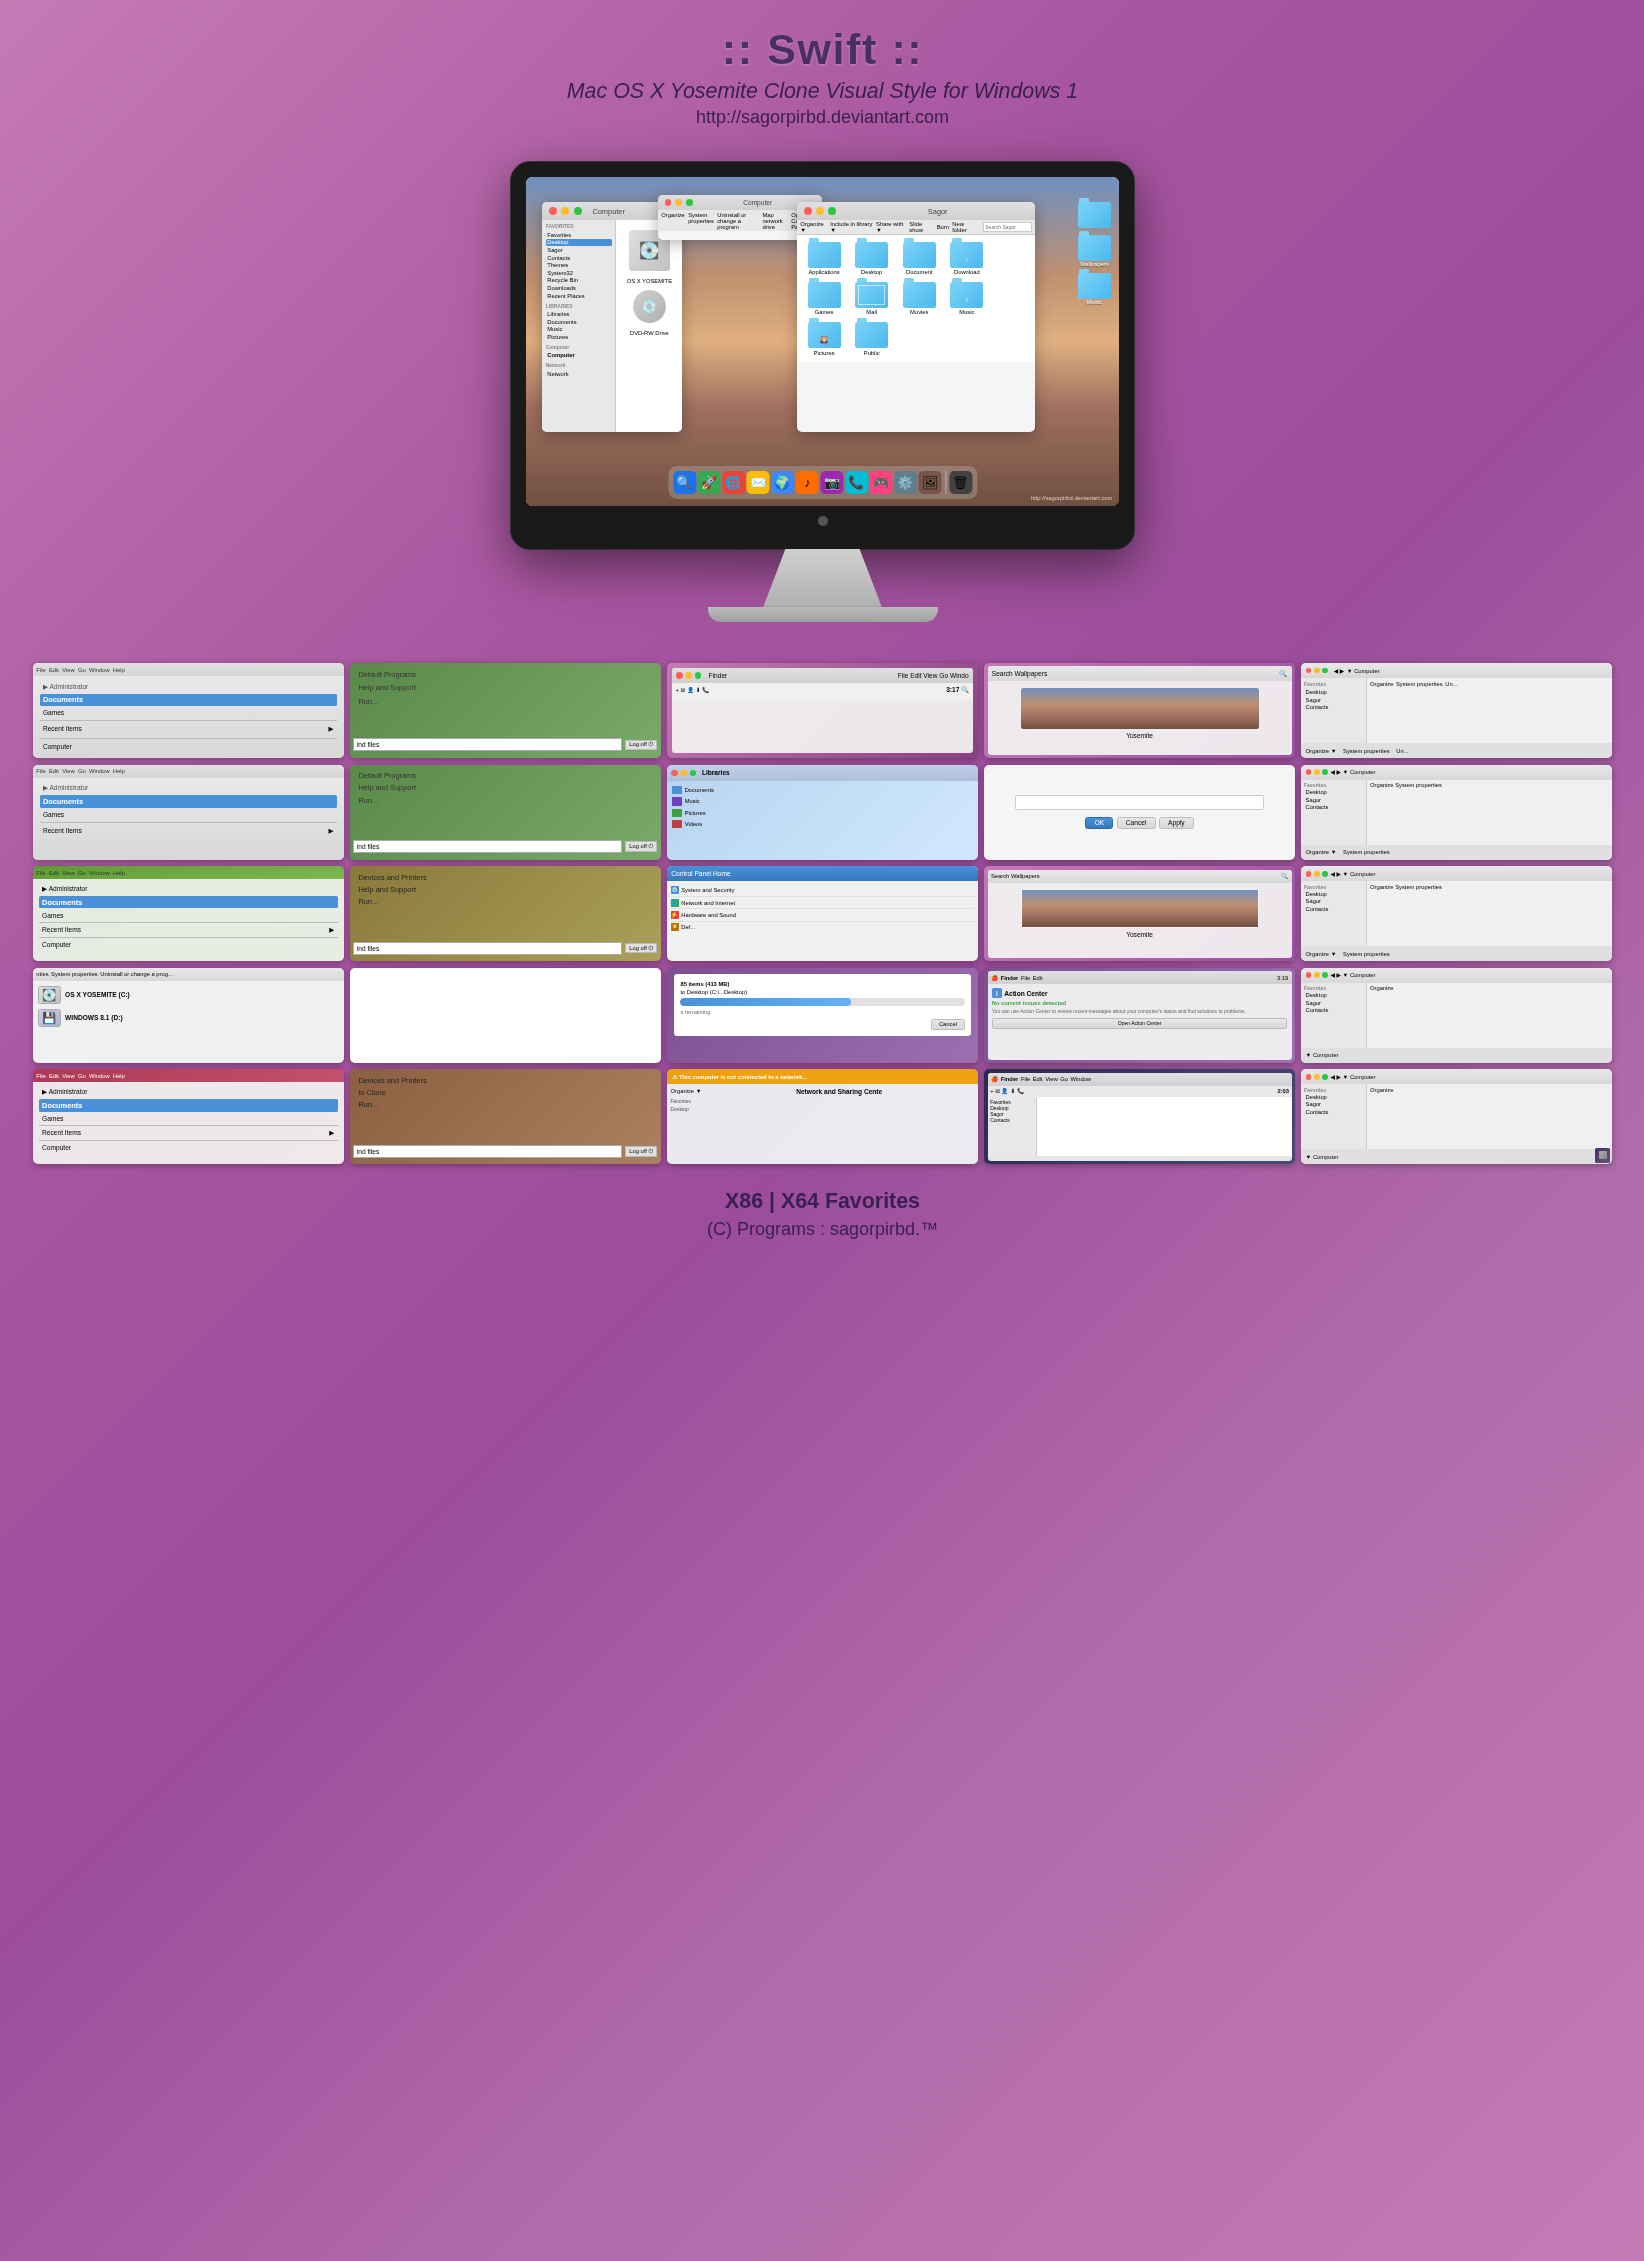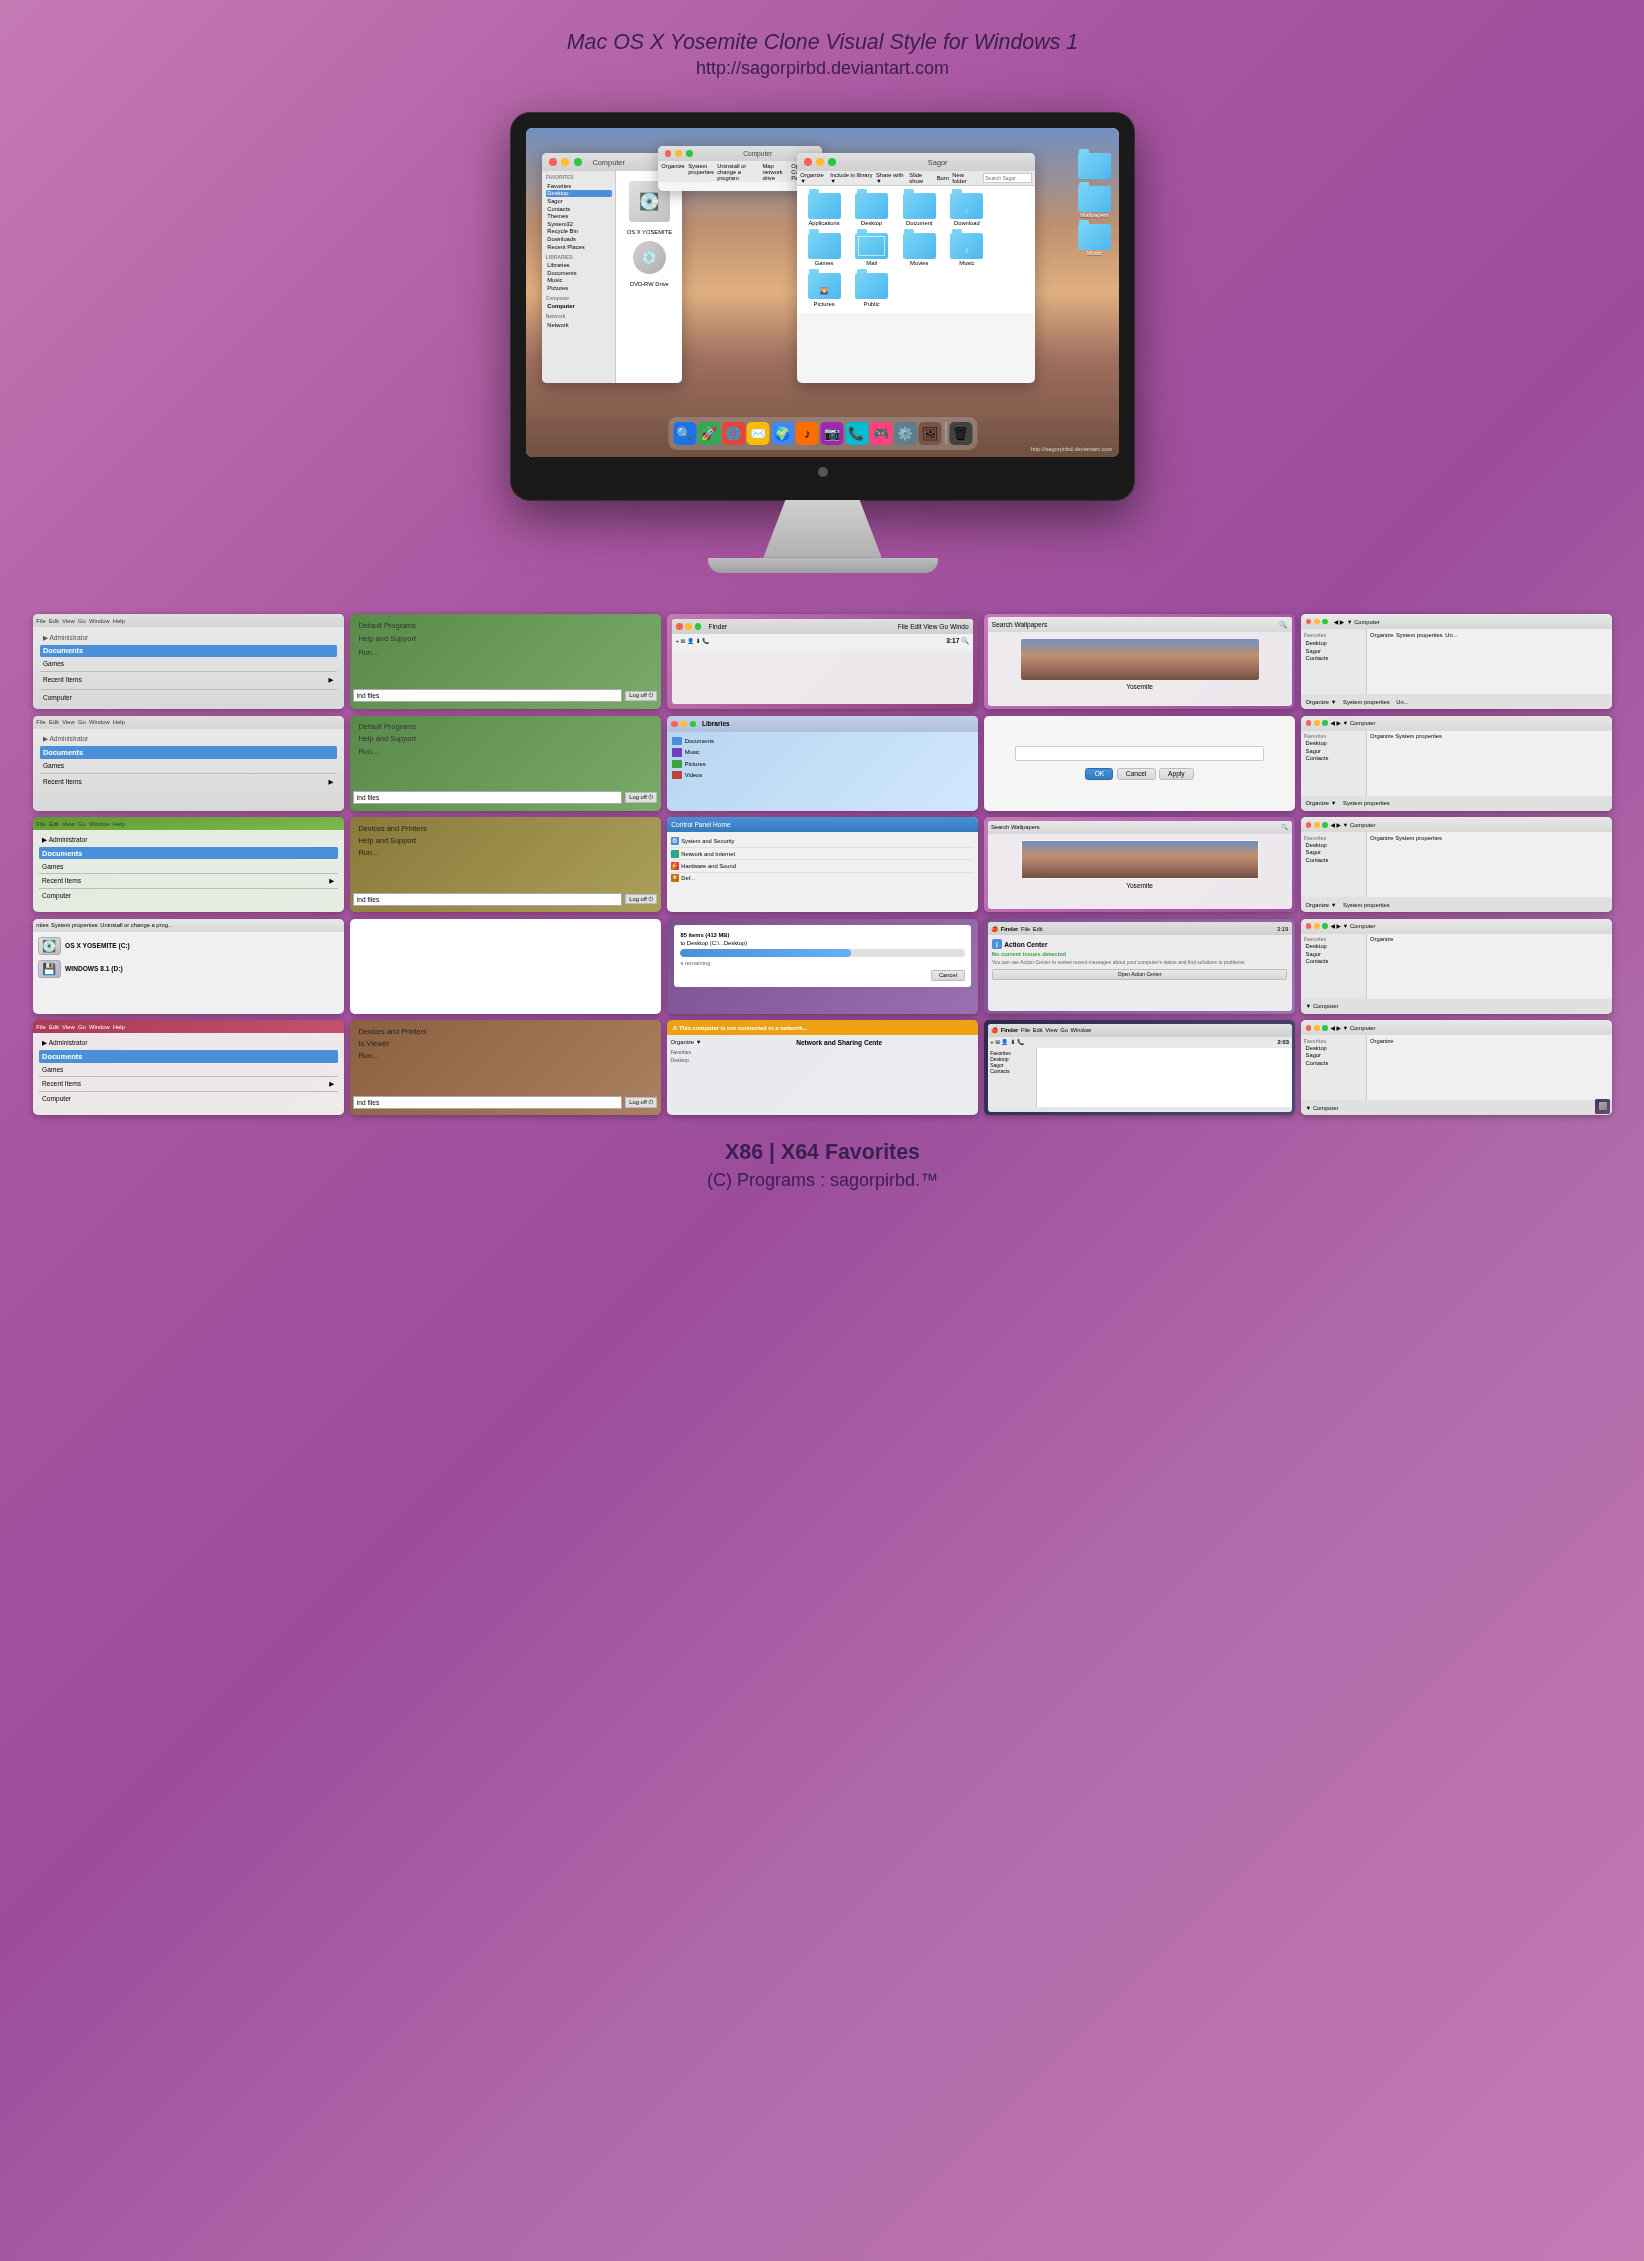--- a/index.html
+++ b/index.html
@@ -137,20 +137,21 @@
     
     .footer {
       text-align: center;
       padding: 16.4px 0 25px 0;
     }
   </style>
 </head>
 <body>
 
 <div class="header">
+  <div style="font-size:43px;font-weight:bold;color:#4a3060;letter-spacing:1.6px;text-shadow:0 0.8px 2.5px rgba(255,255,255,0.3)">:: Swift ::</div>
   <div style="font-size:21.4px;color:#3a2050;margin-top:5px;font-style:italic">Mac OS X Yosemite Clone Visual Style for Windows 1</div>
   <div style="font-size:18px;color:#3a2050;margin-top:3.3px">http://sagorpirbd.deviantart.com</div>
 </div>
 
 <div class="monitor-container">
   <div class="monitor">
     <div class="monitor-screen">
 
       <div style="position:absolute;inset:0;background:linear-gradient(180deg,#7090c0 0%,#c09070 30%,#e0b080 50%,#a07060 70%,#705040 100%);"></div>
 
@@ -740,21 +741,21 @@
       <div style="border-top:0.8px solid #bbb;margin:1.6px 0;"></div>
       <div style="padding:1.6px 3.3px;font-size:6.6px;display:flex;justify-content:space-between;">Recent Items <span>▶</span></div>
       <div style="border-top:0.8px solid #bbb;margin:1.6px 0;"></div>
       <div style="padding:1.6px 3.3px;font-size:6.6px;">Computer</div>
     </div>
   </div>
 
   <div class="screenshot-cell" style="background:linear-gradient(135deg,#8a6040,#aa8060);">
     <div style="height:100%;padding:5px;font-size:7.4px;color:#222;">
       <div style="font-size:7.4px;padding:1.6px 3.3px;">Devices and Printers</div>
-      <div style="font-size:7.4px;padding:1.6px 3.3px;">to Viewer</div>
+      <div style="font-size:7.4px;padding:1.6px 3.3px;">to Clone</div>
       <div style="font-size:7.4px;padding:1.6px 3.3px;">Run...</div>
       <div style="display:flex;gap:3.3px;align-items:center;position:absolute;bottom:6.6px;left:3.3px;right:3.3px;">
         <input type="text" value="ind files" style="flex: 1 1 0%; font-size: 6.6px; height: 13px; border: 0.8px solid rgb(170, 170, 170); padding: 0px 2.5px;">
         <button style="font-size:5.8px;padding:0.8px 3.3px;background:#e0e0e0;border:0.8px solid #bbb;">Log off ⏻</button>
       </div>
     </div>
   </div>
 
   <div class="screenshot-cell" style="background:linear-gradient(135deg,#5070c0,#7090d0);">
     <div style="background:rgba(255,165,0,0.9);height:15px;display:flex;align-items:center;padding:0 5px;font-size:5.8px;color:white;font-weight:bold;">

